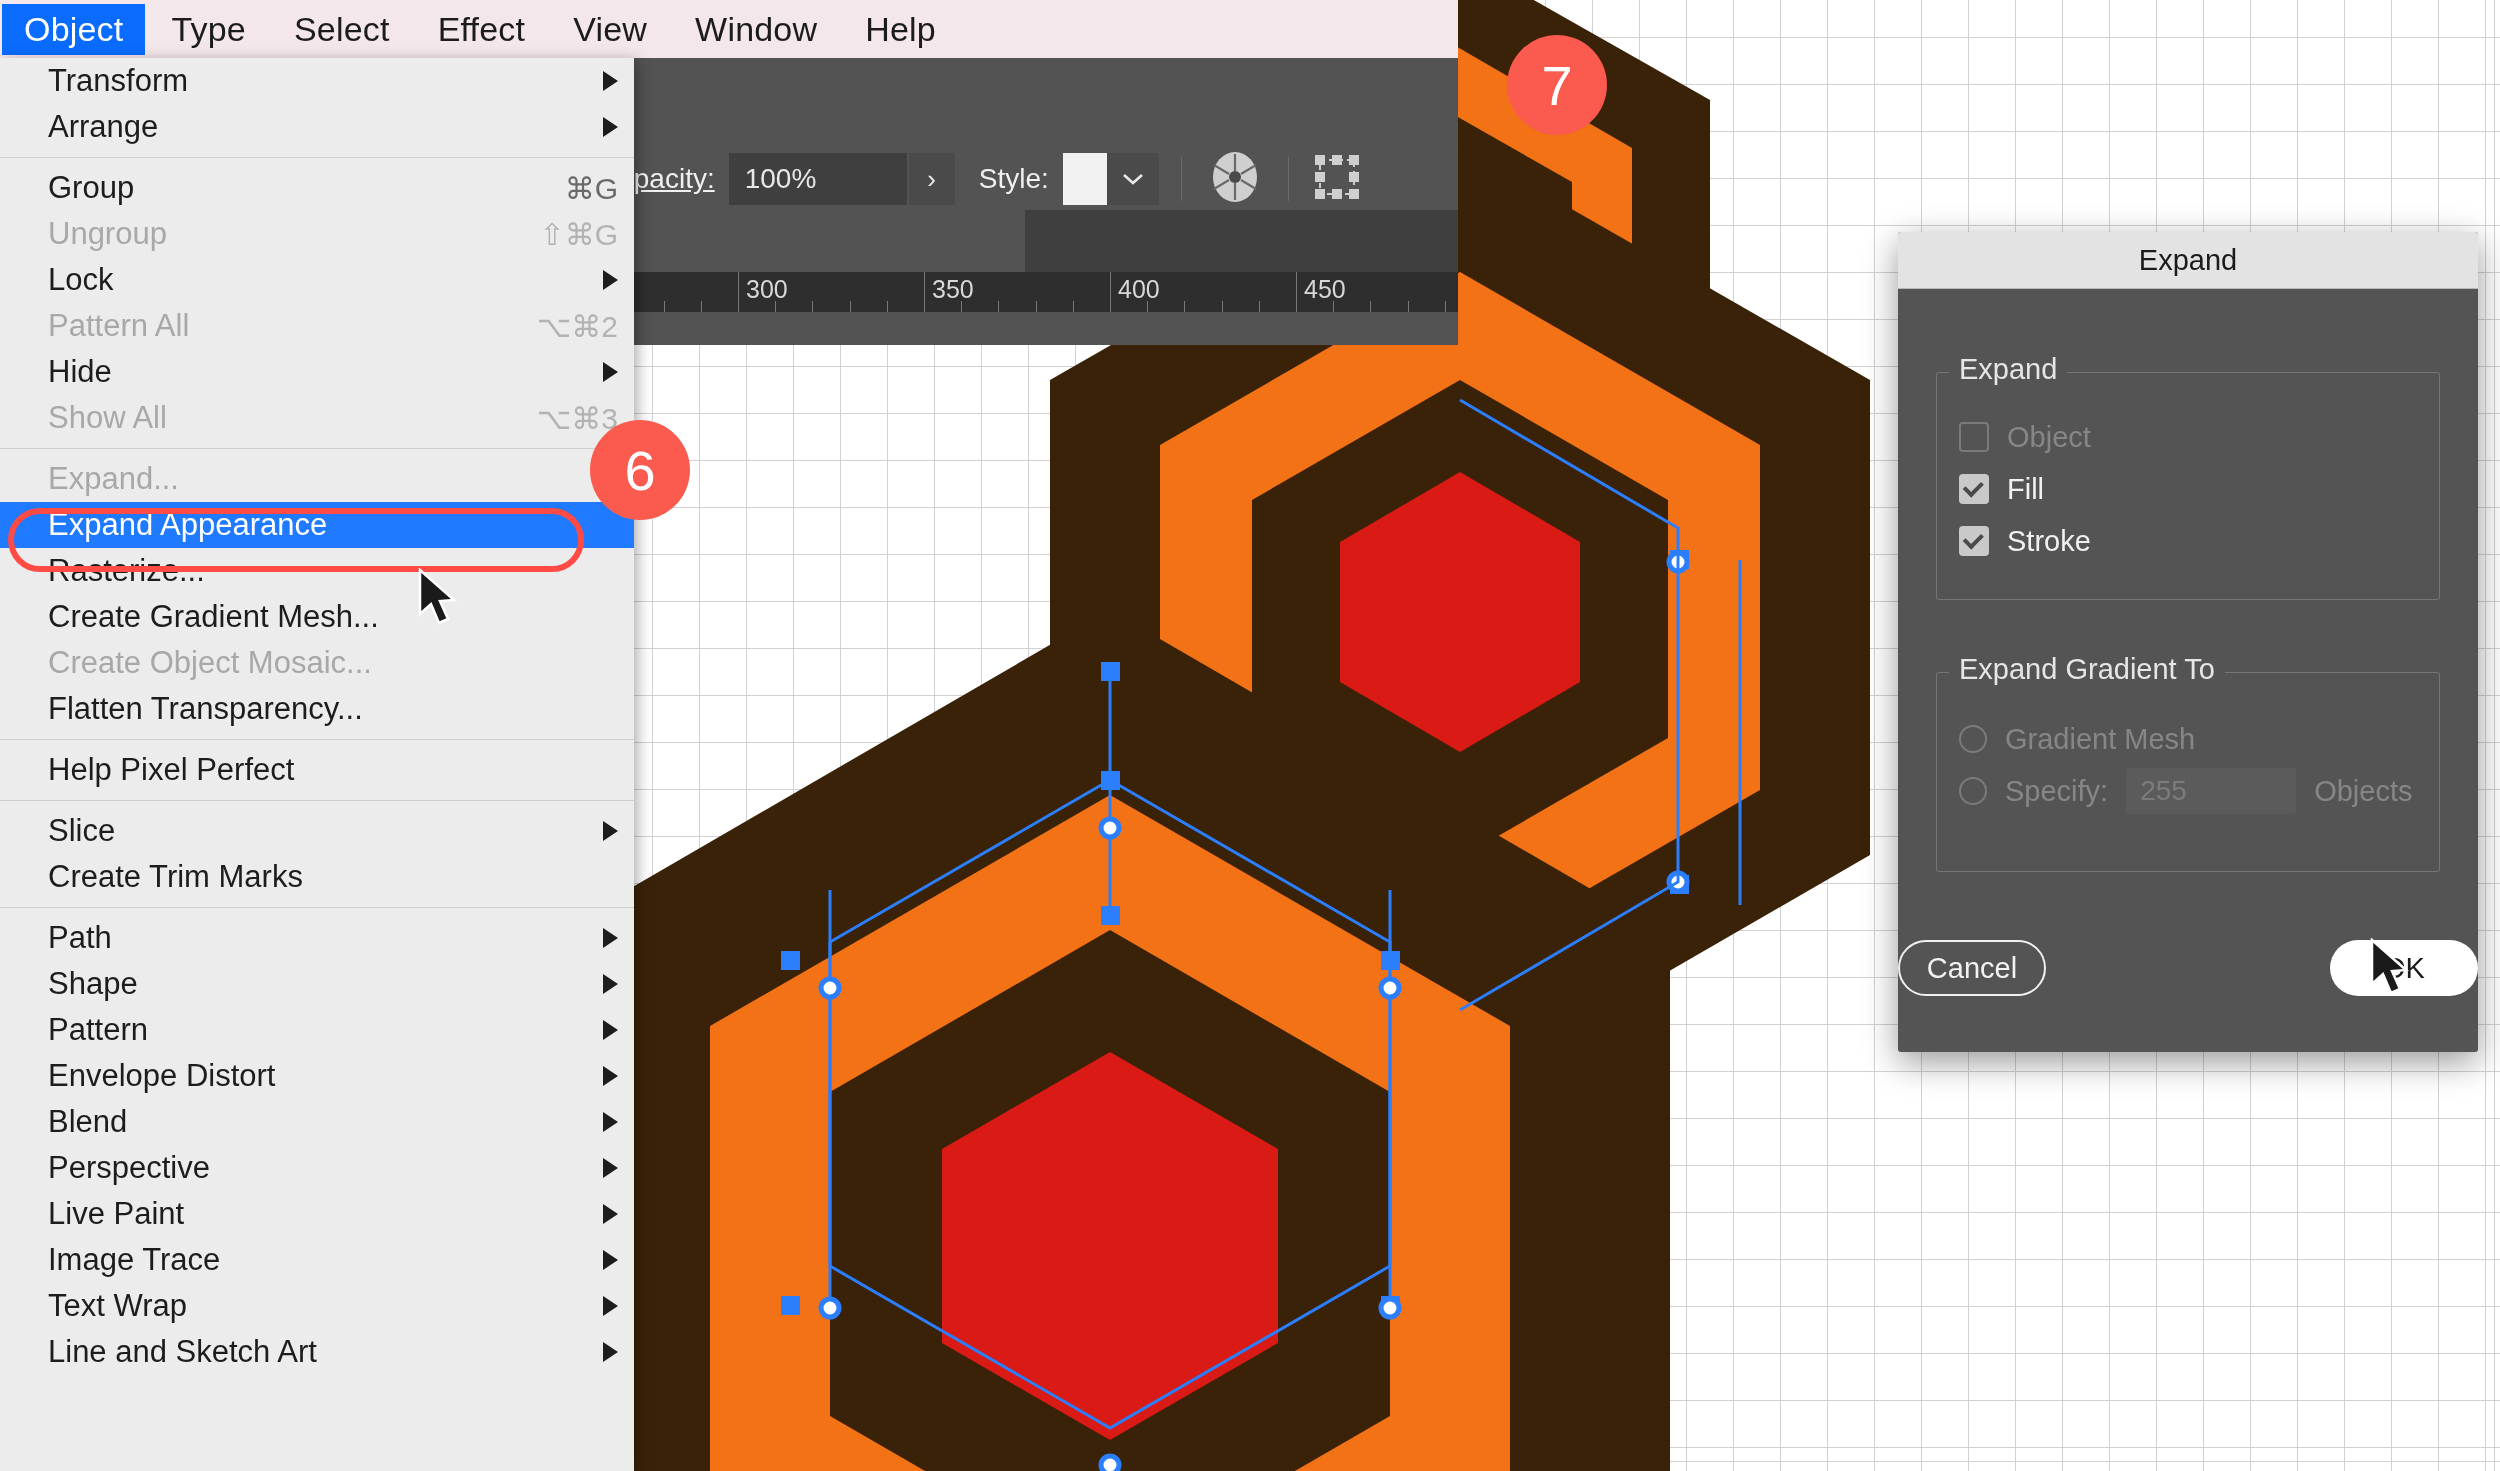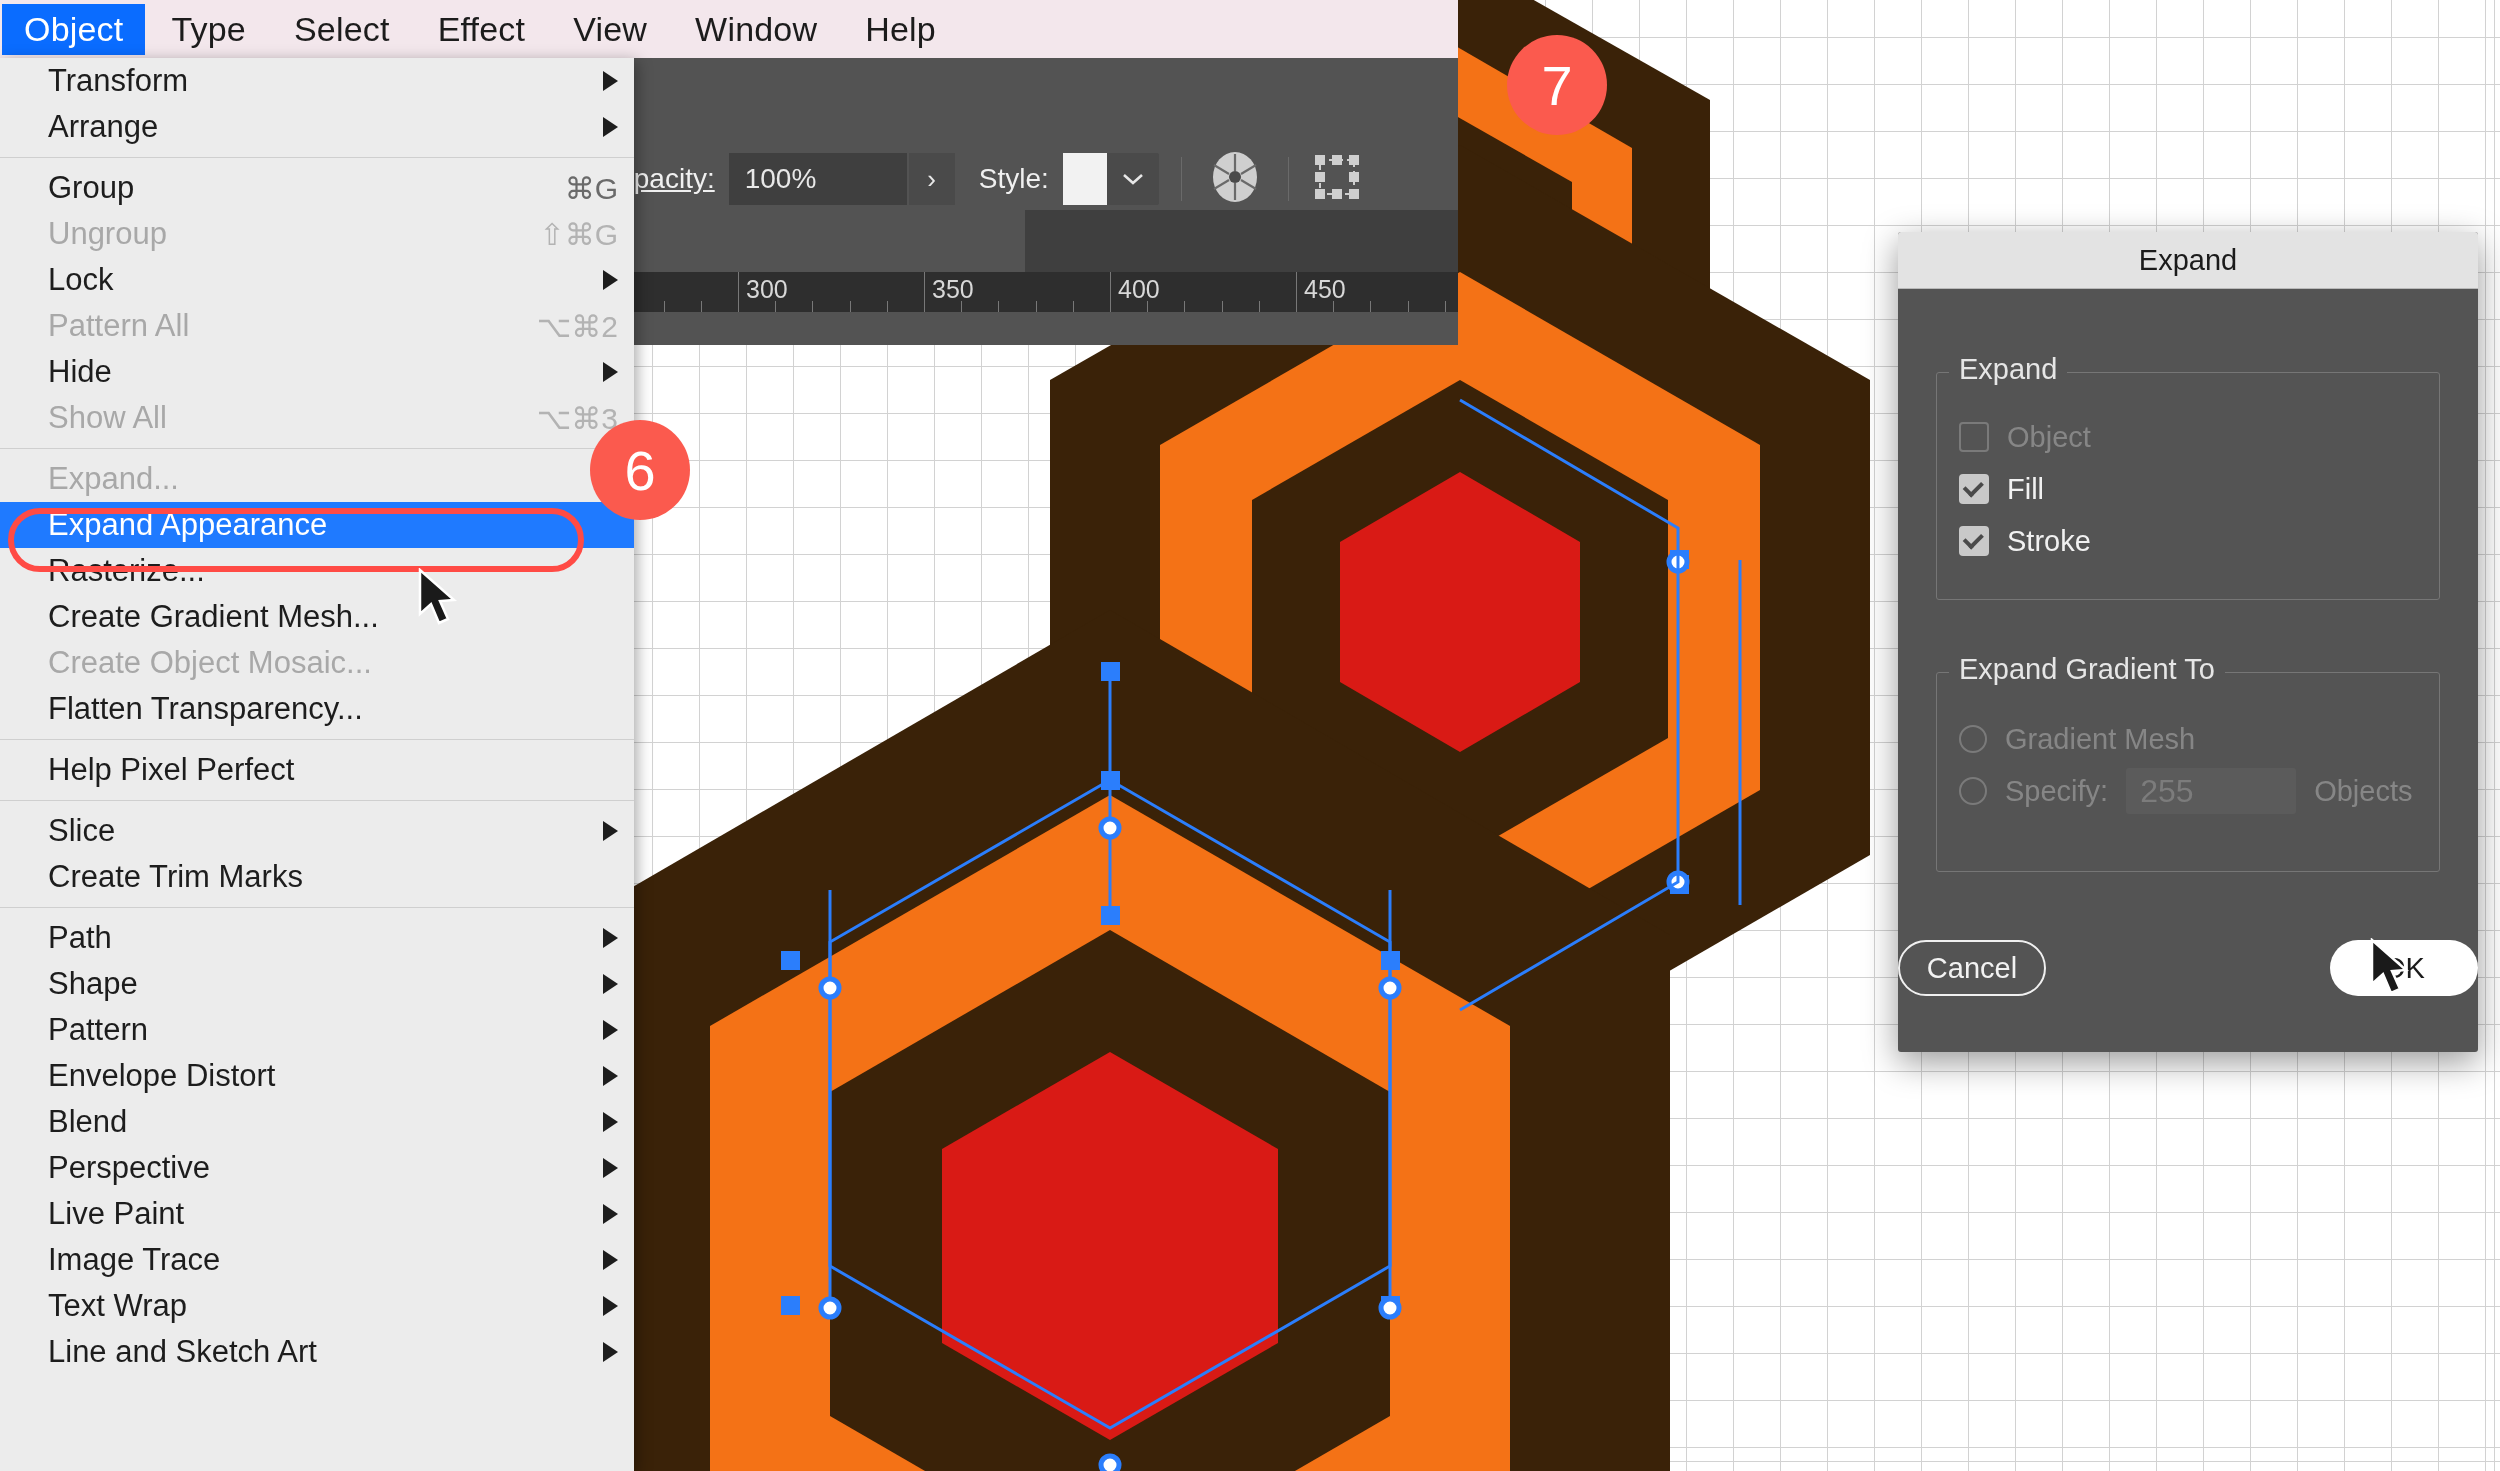--- a/index.html
+++ b/index.html
@@ -153,21 +153,21 @@
   }
   .rb{
     width:28px;height:28px;border-radius:50%;border:2px solid #9a9a9a;
     margin-right:18px;flex:none;box-sizing:border-box;
   }
   .opt-label{font-size:29px;color:#f1f1f1;}
   .opt-row.dim .opt-label{color:#b0b0b0;}
   .num-input{
     width:170px;height:46px;background:#616161;border-radius:3px;margin:0 18px;
     display:flex;align-items:center;padding-left:14px;box-sizing:border-box;
-    font-size:32px;color:#9d9d9d;text-align:right;
+    font-size:28px;color:#9d9d9d;text-align:right;
   }
   #dialog-buttons{position:absolute;left:0;bottom:56px;width:580px;display:flex;
     justify-content:space-between;gap:14px;}
   .dlg-btn{
     width:148px;height:56px;border-radius:28px;display:flex;align-items:center;
     justify-content:center;font-size:29px;box-sizing:border-box;
   }
   #cancel-button{border:2px solid #f0f0f0;color:#f2f2f2;background:transparent;}
   #ok-button{background:#ffffff;color:#1b1b1b;}
 

